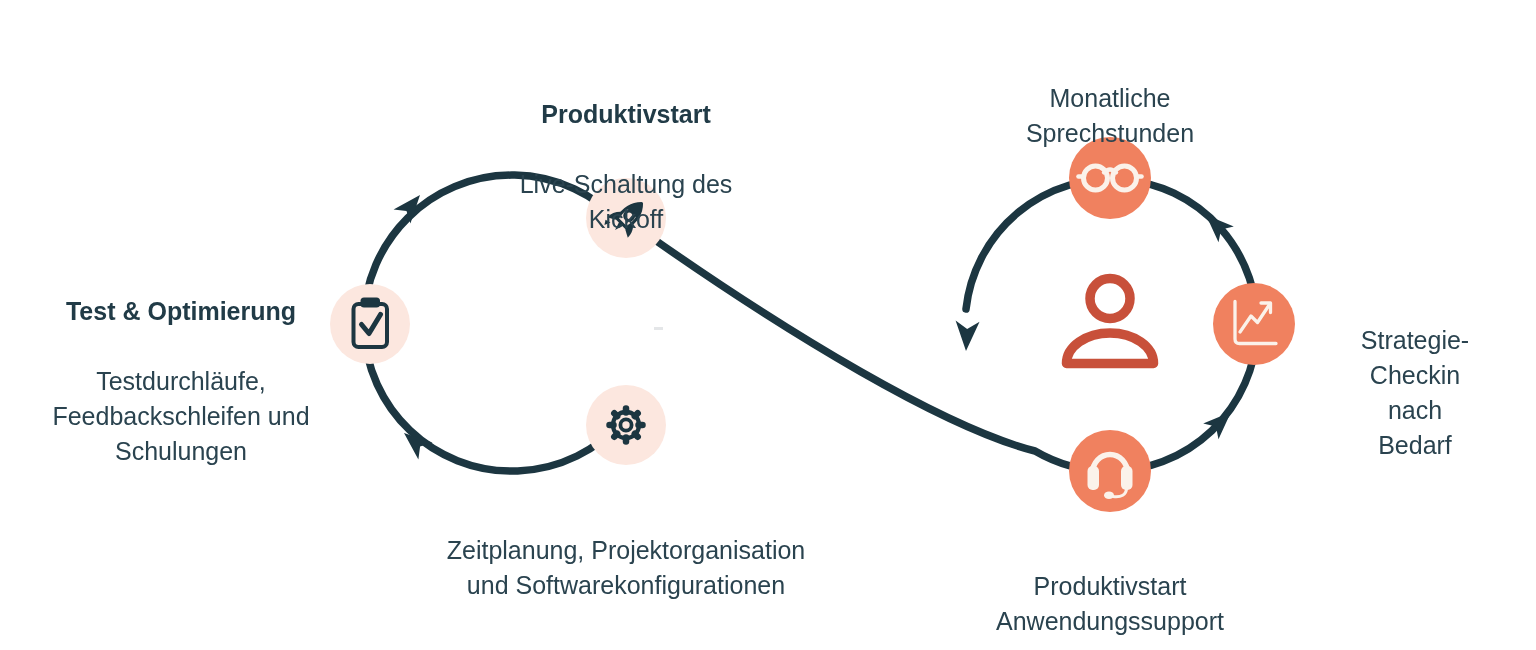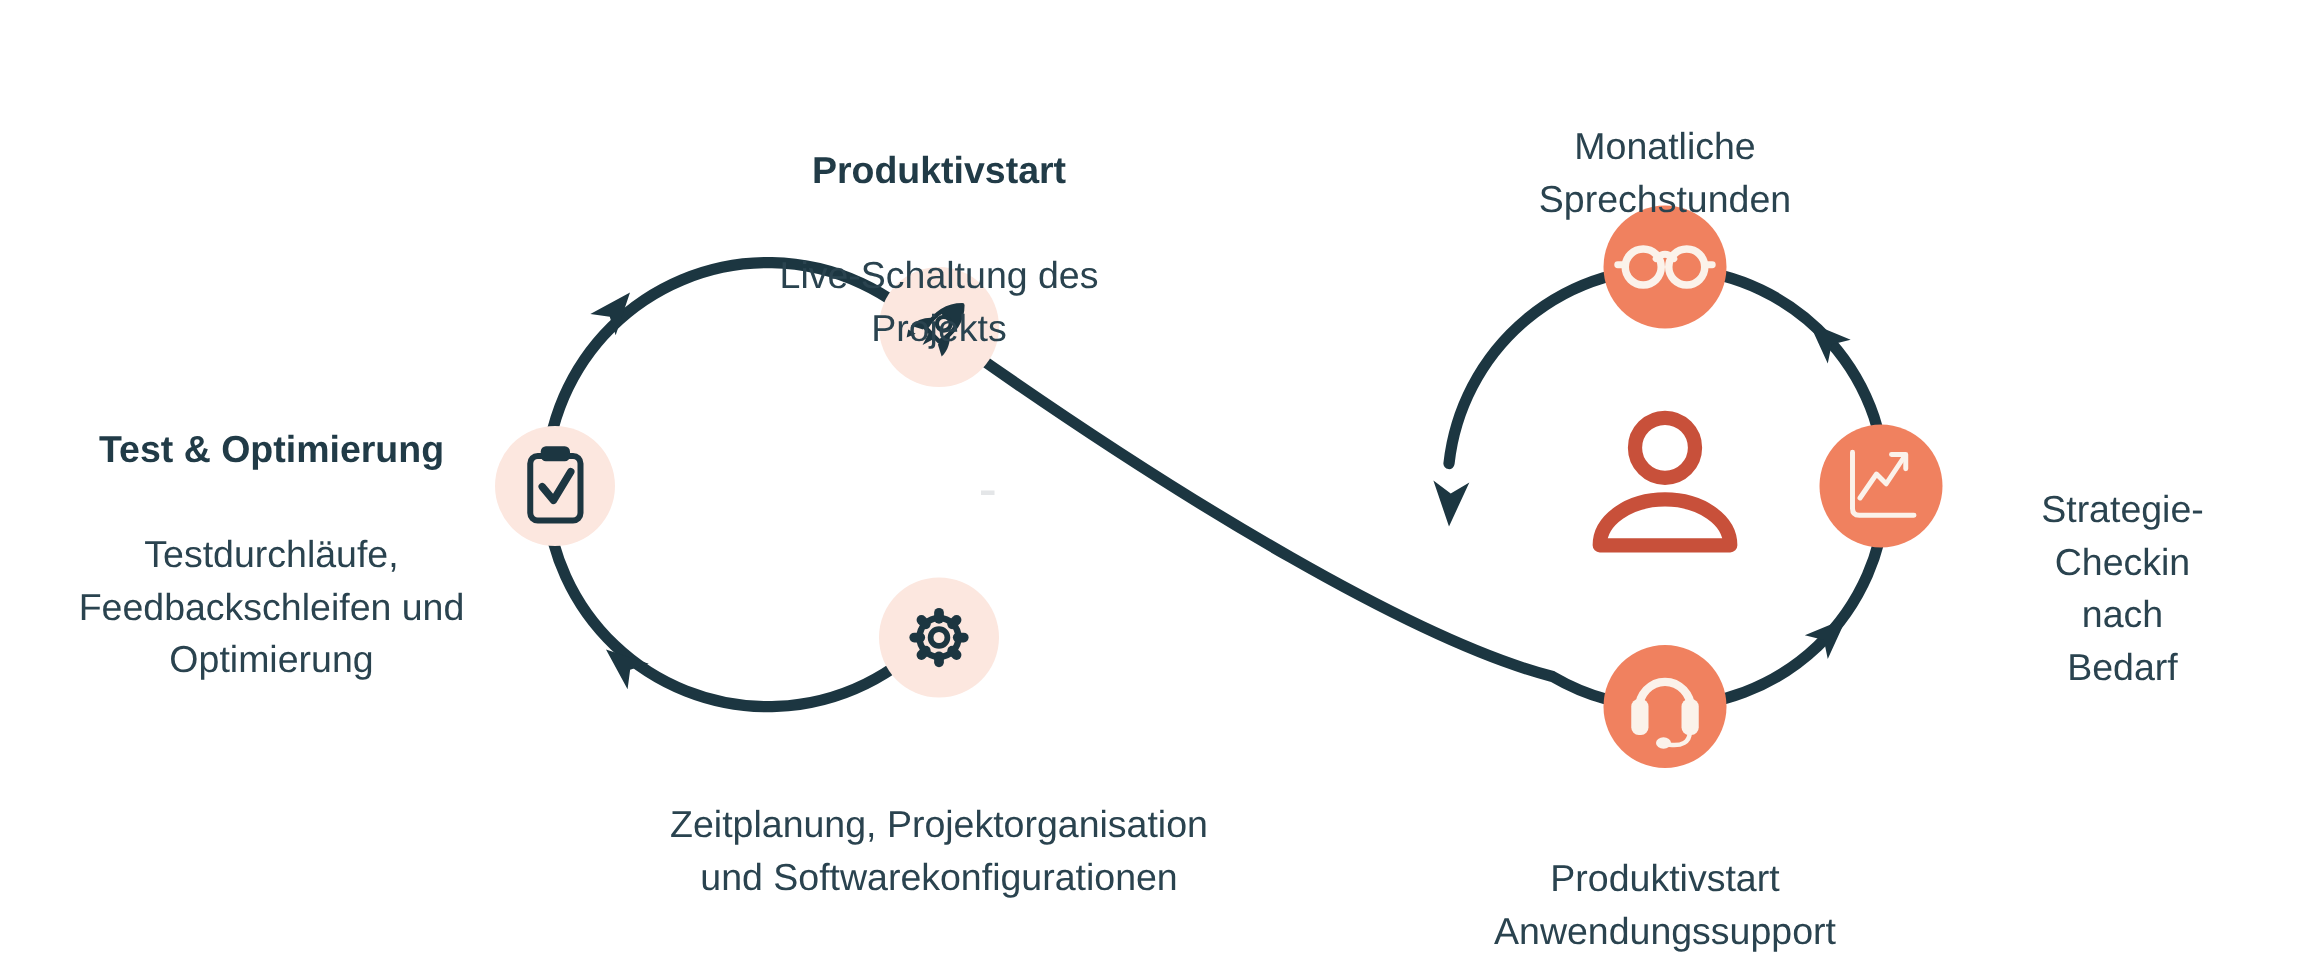--- a/index.html
+++ b/index.html
@@ -118,28 +118,28 @@
       <circle class="red" cx="1110" cy="298.5" r="20" stroke-width="9.5"></circle>
       <path class="red" d="M 1066.5,363.5 A 43.5,30.5 0 0 1 1153.5,363.5 Z" stroke-width="9.5"></path>
     </g>
   </svg>
 
   <div class="artifact"></div>
 
   <div class="lbl" style="left:626px;top:62px">
     <div class="t">Produktivstart</div>
     <div>Live-Schaltung des
-Projekts</div>
+Kickoff</div>
   </div>
 
-  <div class="lbl" style="left:181px;top:248px">
+  <div class="lbl" style="left:181px;top:259px">
     <div class="t">Test &amp; Optimierung</div>
     <div>Testdurchläufe,
 Feedbackschleifen und
-Optimierung</div>
+Schulungen</div>
   </div>
 
   <div class="lbl" style="left:626px;top:498px">
     <div>Zeitplanung, Projektorganisation
 und Softwarekonfigurationen</div>
   </div>
 
   <div class="lbl" style="left:1415px;top:288px">
     <div>Strategie-Checkin
 nach Bedarf</div>

